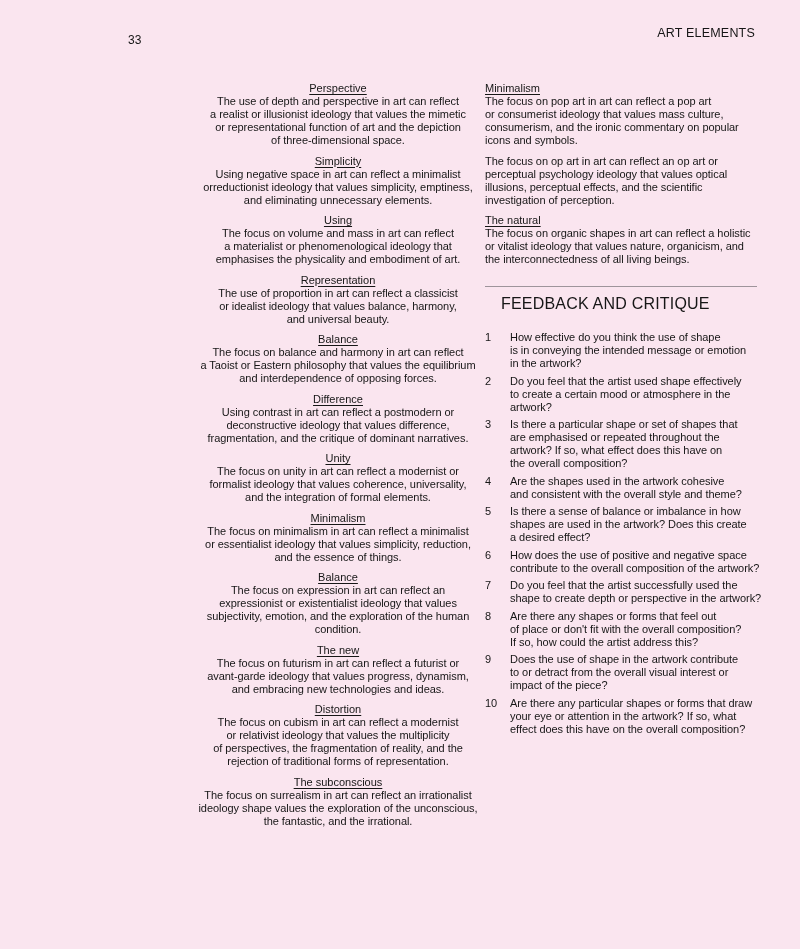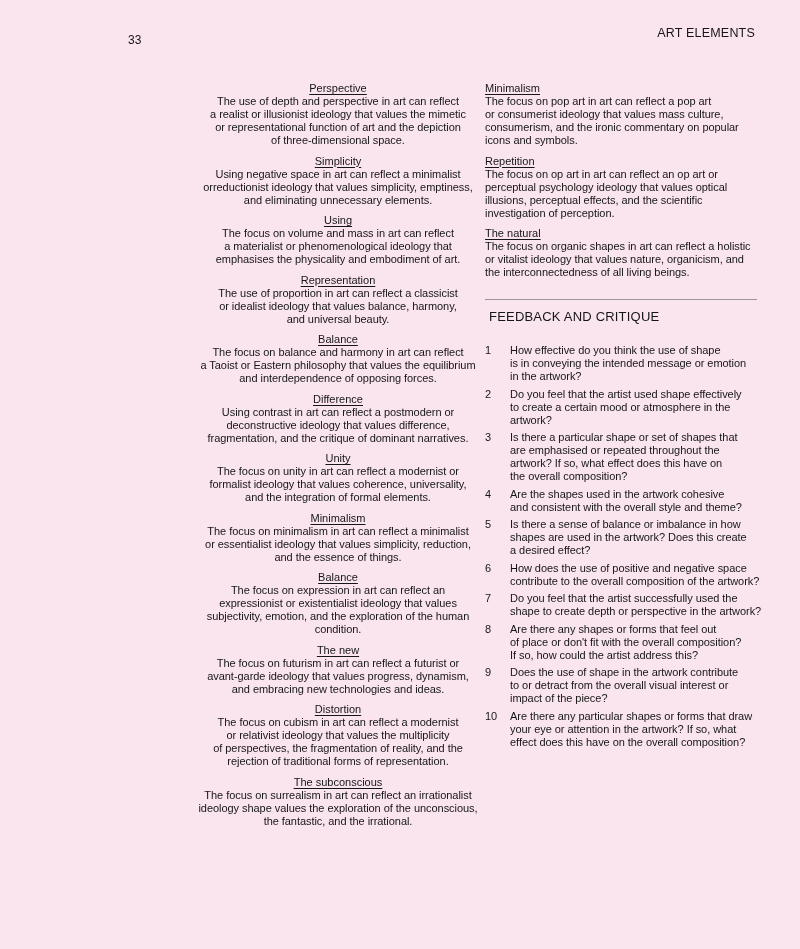--- a/index.html
+++ b/index.html
@@ -34,21 +34,21 @@
   .sec p {
     margin:0; font-size:11px; line-height:13px;
     white-space:pre-line; letter-spacing:-0.05px;
   }
 
   .divider {
     border:none; border-top:1px solid #9e949b;
     margin:20px 0 0 0; width:272px;
   }
   .feedback-heading {
-    margin:9px 0 0 4px; font-size:13px; font-weight:normal;
+    margin:9px 0 0 16px; font-size:16px; font-weight:normal;
     letter-spacing:0.2px; line-height:16px;
   }
   .qlist { margin:19px 0 0 0; padding:0; list-style:none; }
   .qitem { display:flex; margin:0 0 4.5px 0; font-size:11px; line-height:13px; }
   .qnum  { flex:none; width:25px; }
   .qtext { flex:1; white-space:pre-line; letter-spacing:-0.05px; }
 </style>
 </head>
 <body>
 
@@ -137,21 +137,20 @@
 
   <div class="col col-right">
     <div class="sec">
       <h3>Minimalism</h3>
       <p>The focus on pop art in art can reflect a pop art
 or consumerist ideology that values mass culture,
 consumerism, and the ironic commentary on popular
 icons and symbols.</p>
     </div>
     <div class="sec">
-      <h3>Repetition</h3>
       <p>The focus on op art in art can reflect an op art or
 perceptual psychology ideology that values optical
 illusions, perceptual effects, and the scientific
 investigation of perception.</p>
     </div>
     <div class="sec">
       <h3>The natural</h3>
       <p>The focus on organic shapes in art can reflect a holistic
 or vitalist ideology that values nature, organicism, and
 the interconnectedness of all living beings.</p>

